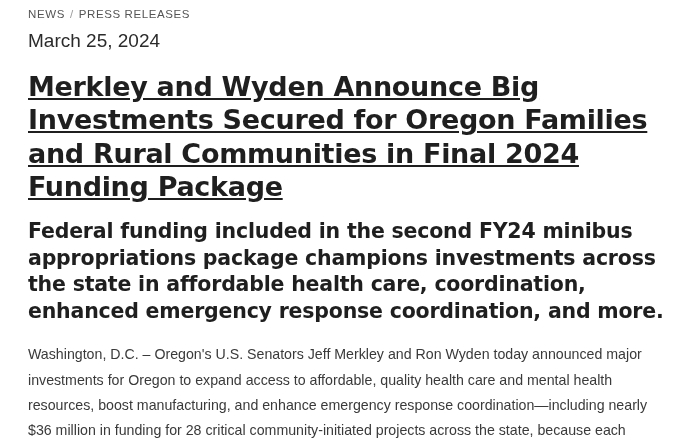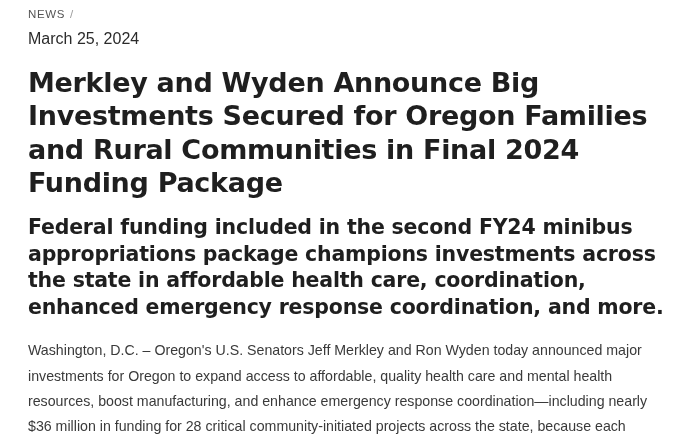--- a/index.html
+++ b/index.html
@@ -29,34 +29,35 @@
     align-items: center;
     gap: 5px;
   }
   .breadcrumb .crumb {
     text-transform: uppercase;
   }
   .breadcrumb .sep {
     color: #9a9a9a;
   }
   .date {
-    font-size: 16px;
+    font-size: 19px;
     color: #2b2b2b;
     margin: 0 0 18px 0;
     font-weight: 400;
   }
   .headline {
     font-family: "DejaVu Sans", sans-serif;
     font-size: 27px;
     line-height: 1.24;
     font-weight: bold;
     color: #1f1f1f;
     letter-spacing: -0.3px;
     margin: 0 0 14px 0;
     max-width: 625px;
+    text-decoration: underline;
   }
   .subhead {
     font-family: "DejaVu Sans", sans-serif;
     font-size: 20.5px;
     line-height: 1.3;
     font-weight: bold;
     color: #1f1f1f;
     letter-spacing: -0.2px;
     margin: 0 0 18px 0;
     max-width: 645px;
@@ -73,20 +74,21 @@
   }
 </style>
 </head>
 <body>
 
 <div class="page">
 
   <div class="breadcrumb">
     <span class="crumb">NEWS</span>
     <span class="sep">/</span>
+    <span class="crumb">PRESS RELEASES</span>
   </div>
 
   <div class="date">March 25, 2024</div>
 
   <h1 class="headline">Merkley and Wyden Announce Big Investments Secured for Oregon Families and Rural Communities in Final 2024 Funding Package</h1>
 
   <h2 class="subhead">Federal funding included in the second FY24 minibus appropriations package champions investments across the state in affordable health care, coordination, enhanced emergency response coordination, and more.</h2>
 
   <div class="body-text">
     <p>Washington, D.C. – Oregon's U.S. Senators Jeff Merkley and Ron Wyden today announced major investments for Oregon to expand access to affordable, quality health care and mental health resources, boost manufacturing, and enhance emergency response coordination—including nearly $36 million in funding for 28 critical community-initiated projects across the state, because each branch the final funding 2024 (FY24) including</p>

